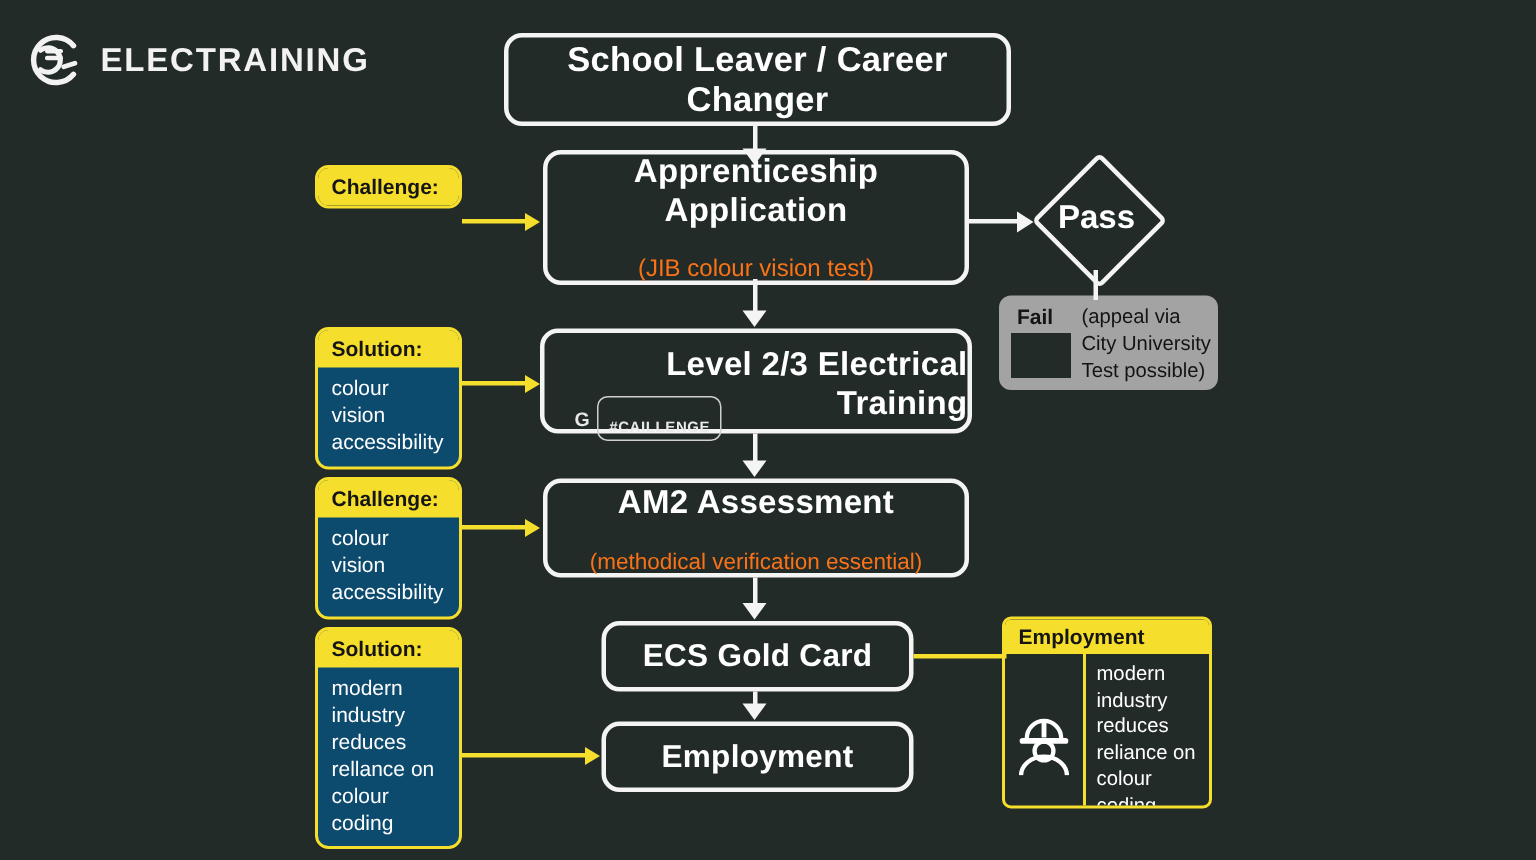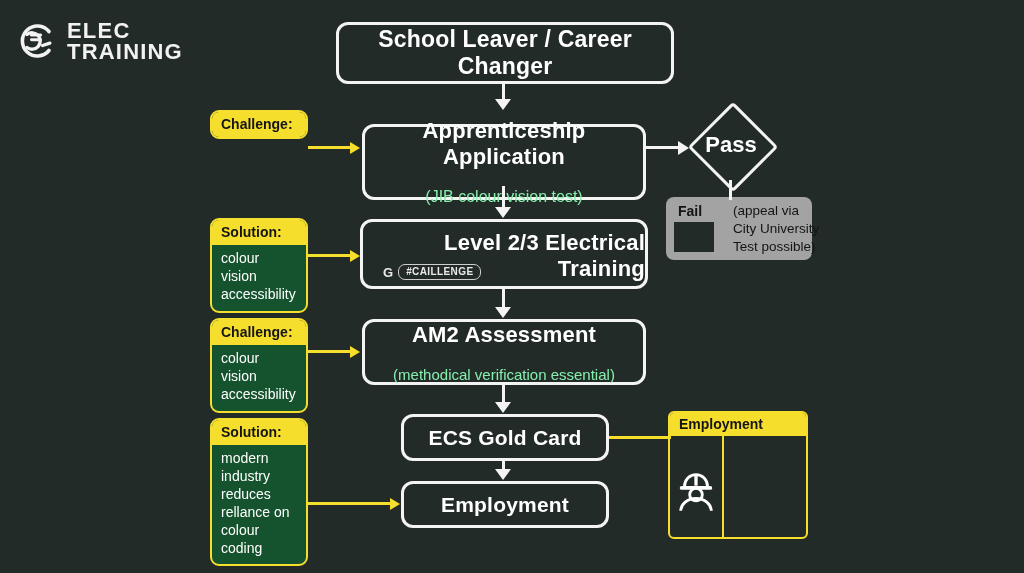--- a/index.html
+++ b/index.html
@@ -8,47 +8,47 @@
     background:#232b29;
     font-family:"Liberation Sans", sans-serif;
     overflow:hidden;
     position:relative;
   }
   #stage{position:absolute;left:0;top:0;width:1024px;height:573px;}
 
   
   #logo{position:absolute;left:18px;top:20px;display:flex;align-items:center;gap:9px;}
   #logo .mark{width:40px;height:40px;flex:0 0 40px;}
-  #logo .words{display:flex;flex-direction:column;line-height:0.96;}
+  #logo .words{display:flex;flex-direction:row;line-height:0.96;}
   #logo .words span{
     color:#f2f2f2;font-weight:bold;font-size:22px;letter-spacing:1.2px;
   }
 
   
   .node{
     position:absolute;
     border:3px solid #f4f4f4;
     border-radius:12px;
     background:#232b29;
     display:flex;flex-direction:column;
     align-items:center;justify-content:center;
     box-sizing:border-box;
     text-align:center;
   }
   .node .title{
     color:#ffffff;font-weight:bold;letter-spacing:.2px;border-radius:18px;
   }
   .node .sub{
-    color:#86efac;font-weight:normal;margin-top:18px;
+    color:#f97316;font-weight:normal;margin-top:18px;
   }
 
   #n-school{left:336px;top:22px;width:338px;height:62px;}
   #n-school .title{font-size:23px;}
 
-  #n-apprentice{left:362px;top:124px;width:284px;height:76px;}
+  #n-apprentice{left:362px;top:100px;width:284px;height:90px;}
   #n-apprentice .title{font-size:22px;}
   #n-apprentice .sub{font-size:16px;}
 
   #n-level{left:360px;top:219px;width:288px;height:70px;align-items:center;justify-content:flex-start;padding-top:8px;}
   #n-level .title{font-size:22px;text-align:right;}
 
   #n-am2{left:362px;top:319px;width:284px;height:66px;}
   #n-am2 .title{font-size:22px;}
   #n-am2 .sub{font-size:15px;}
 
@@ -56,42 +56,42 @@
   #n-ecs .title{font-size:21px;}
 
   #n-employment{left:401px;top:481px;width:208px;height:47px;}
   #n-employment .title{font-size:21px;}
 
   
   .badge-row{position:absolute;left:20px;top:42px;display:flex;align-items:center;gap:5px;}
   .badge-glyph{color:#e8e8e8;font-size:13px;line-height:1;font-weight:bold;}
   .badge-pill{
     border:1.5px solid #cfcfcf;border-radius:7px;
-    padding:1px 7px 2px 7px;
+    padding:15px 7px 2px 7px;
     color:#eaeaea;font-size:10px;letter-spacing:.4px;font-weight:bold;
     white-space:nowrap;
   }
 
   
   #d-pass{position:absolute;left:690px;top:104px;width:82px;height:82px;}
   #d-pass .shape{
     position:absolute;left:11px;top:11px;width:58px;height:58px;
     border:3px solid #f4f4f4;background:#232b29;
     transform:rotate(45deg);border-radius:4px;
   }
   #d-pass .lab{
     position:absolute;left:0;top:0;width:82px;height:82px;
     display:flex;align-items:center;justify-content:center;
     color:#ffffff;font-size:22px;font-weight:bold;
   }
 
   
   .callout{
     position:absolute;
-    background:#14532d;
+    background:#0c4a6e;
     border:2.5px solid #f6de2c;
     border-radius:9px;
     box-sizing:border-box;
     overflow:hidden;
   }
   .callout .head{
     background:#f6de2c;color:#151515;
     font-weight:bold;font-size:14px;
     padding:4px 9px 5px 9px;
   }
@@ -112,21 +112,21 @@
   }
   #fail-box .fail-lab{
     position:absolute;left:12px;top:6px;
     color:#141414;font-weight:bold;font-size:14px;
   }
   #fail-box .swatch{
     position:absolute;left:8px;top:25px;width:40px;height:30px;
     background:#232b29;
   }
   #fail-box .fail-txt{
-    position:absolute;left:67px;top:5px;width:88px;
+    position:absolute;left:55px;top:5px;width:88px;
     color:#141414;font-size:13.5px;line-height:1.33;
   }
 
   
   #emp-panel{
     position:absolute;left:668px;top:411px;width:140px;height:128px;
     background:#232b29;border:2.5px solid #f6de2c;border-radius:6px;
     box-sizing:border-box;overflow:hidden;
     display:flex;flex-direction:column;
   }
@@ -247,20 +247,21 @@
     <div class="inner">
       <div class="icon-cell">
         <svg viewBox="0 0 44 50" width="42" height="48" aria-hidden="true">
           <path d="M7 24 h30 a2 2 0 0 1 0 4 H7 a2 2 0 0 1 0-4z" fill="#ffffff"></path>
           <path d="M10 24 a12 12 0 0 1 24 0" fill="none" stroke="#ffffff" stroke-width="3"></path>
           <rect x="20.3" y="12.6" width="3.4" height="11" fill="#ffffff"></rect>
           <circle cx="22" cy="33" r="6.6" fill="none" stroke="#ffffff" stroke-width="3"></circle>
           <path d="M6 50 a16 13 0 0 1 32 0" fill="none" stroke="#ffffff" stroke-width="3"></path>
         </svg>
       </div>
+      <div class="txt-cell">modern industry reduces reliance on colour coding</div>
     </div>
   </div>
 
   <div class="conn" style="left:502px;top:84px;width:3px;height:16px;"></div>
   <div class="arrow-down" style="left:495px;top:99px;"></div>
 
   <div class="conn" style="left:502px;top:186px;width:3px;height:22px;"></div>
   <div class="arrow-down" style="left:495px;top:207px;"></div>
 
   <div class="conn" style="left:502px;top:289px;width:3px;height:19px;"></div>

